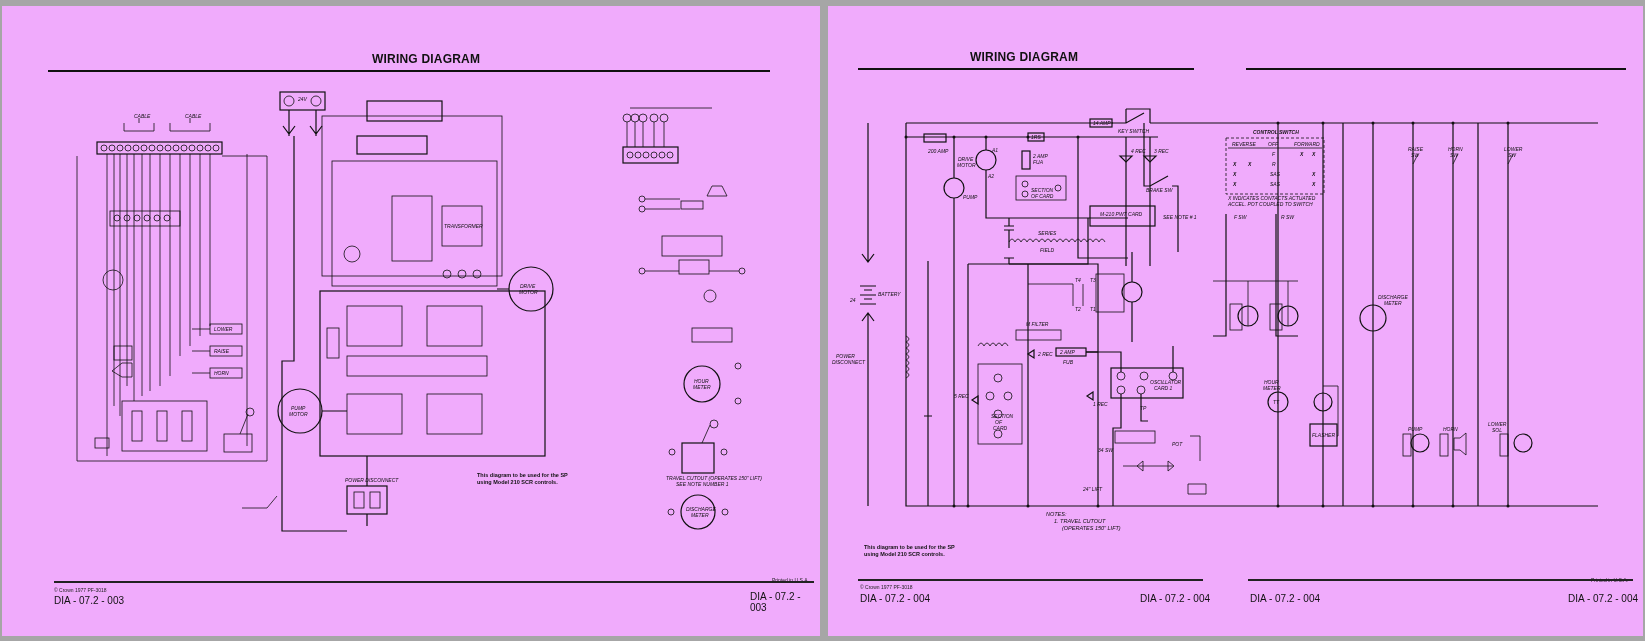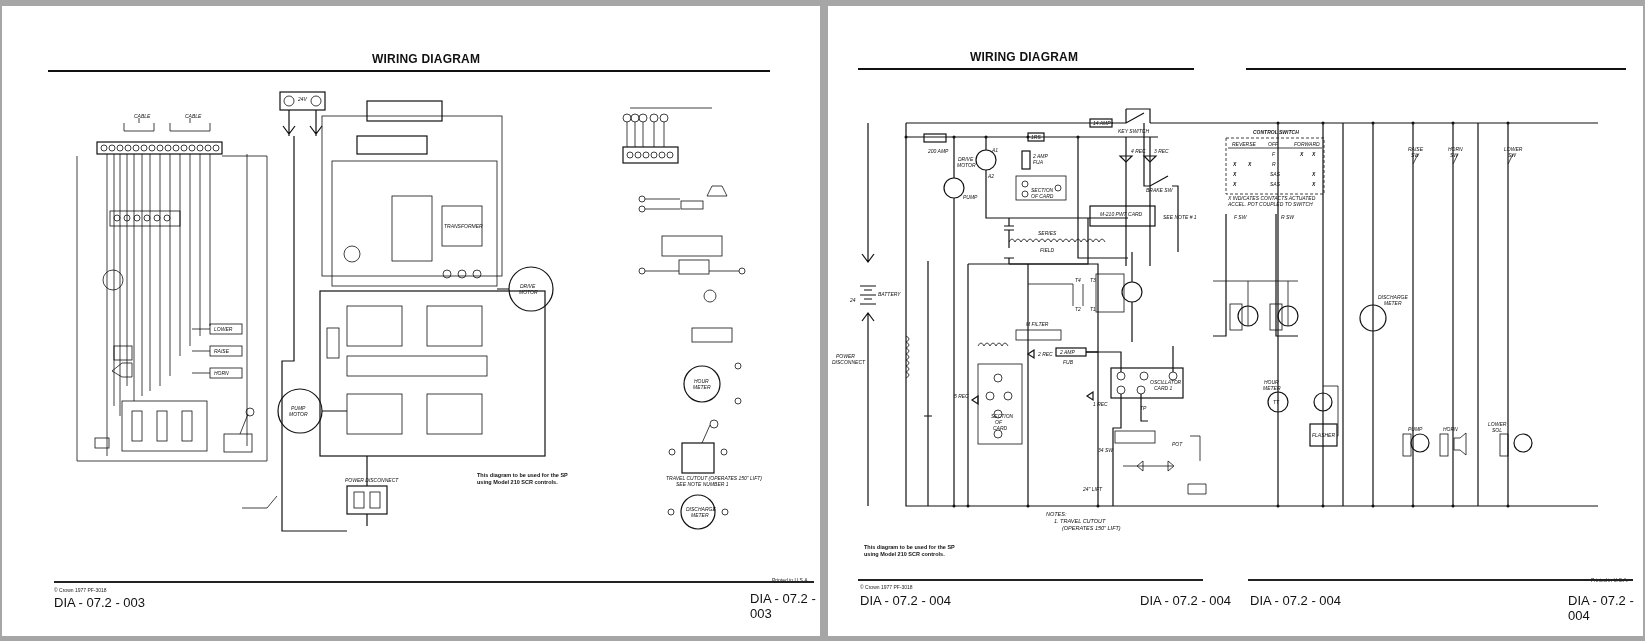--- a/index.html
+++ b/index.html
@@ -1,24 +1,24 @@
 <!DOCTYPE html>
 <html><head>
 <meta charset="utf-8">
 <style>
   html,body{margin:0;padding:0;}
   body{width:1645px;height:641px;background:#a6a6a6;position:relative;overflow:hidden;font-family:"Liberation Sans",sans-serif;}
-  .page{position:absolute;top:6px;background:#ffffff;height:630px;}
+  .page{position:absolute;top:6px;background:#f0abfc;height:630px;}
   #p1{left:2px;width:818px;}
   #p2{left:828px;width:815px;}
   .title{position:absolute;font-weight:bold;font-size:12px;color:#111;letter-spacing:0.2px;}
   .rule{position:absolute;height:2px;background:#111;}
   .frule{position:absolute;height:1.5px;background:#222;}
   .small{position:absolute;font-size:5px;color:#222;}
-  .dia{position:absolute;font-size:13px;color:#111;}
+  .dia{position:absolute;font-size:10px;color:#111;}
   .note{position:absolute;font-size:5.5px;font-weight:bold;color:#111;line-height:7px;}
   .lbl{font-family:"Liberation Sans",sans-serif;font-size:5px;font-style:italic;fill:#111;}
   .lblb{font-family:"Liberation Sans",sans-serif;font-size:5px;font-weight:bold;font-style:italic;fill:#111;}
   svg{position:absolute;left:0;top:0;}
   .w{stroke:#111;fill:none;stroke-width:1.2;}
   .wt{stroke:#111;fill:none;stroke-width:0.8;}
   .dot{fill:#111;}
 </style>
 </head>
 <body>

